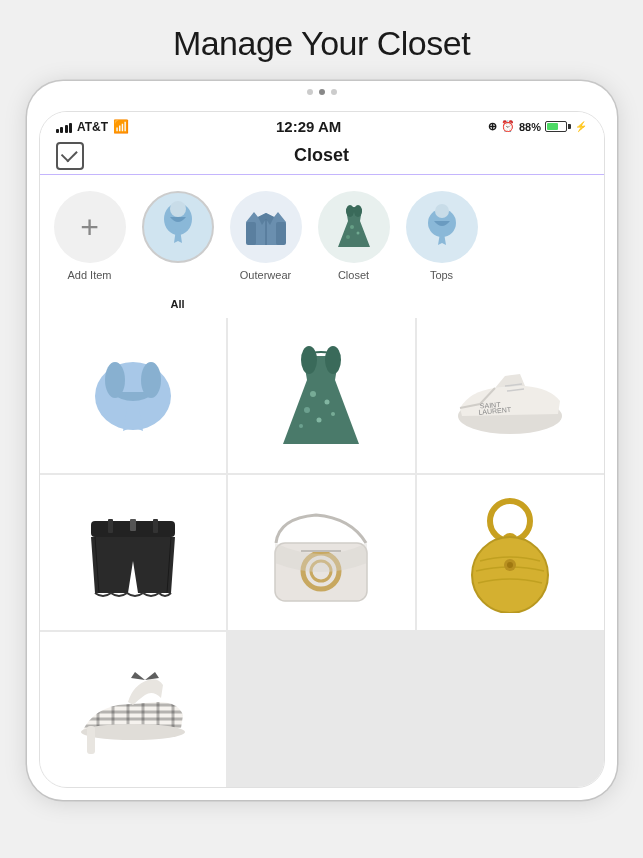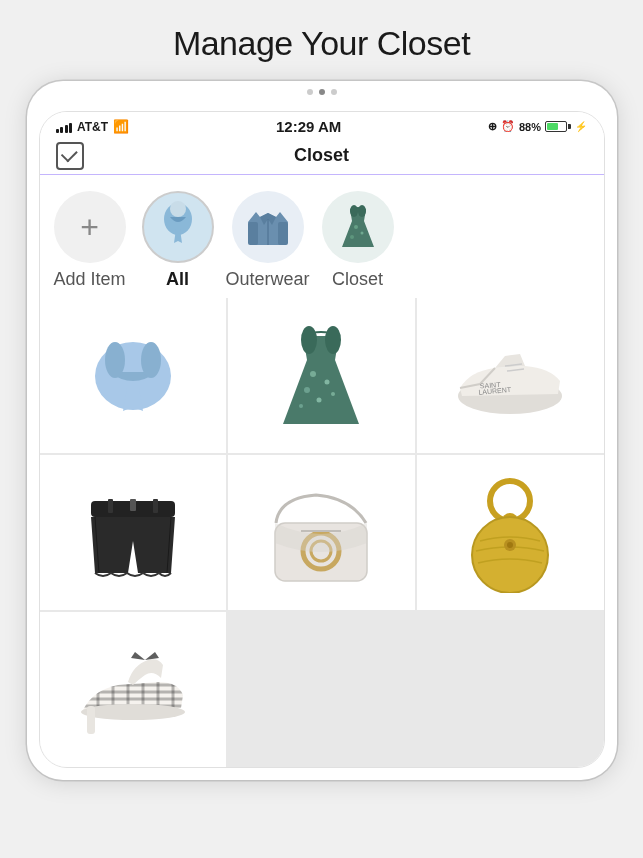--- a/index.html
+++ b/index.html
@@ -176,27 +176,28 @@
     }
     .add-circle {
       background: #f0f0f0;
     }
     .plus-icon {
       font-size: 32px;
       color: #888;
       line-height: 1;
     }
     .category-label {
-      font-size: 18px;
+      font-size: 11px;
       color: #555;
       text-align: right;
     }
     .category-label.bold {
       font-weight: 700;
       color: #1a1a1a;
+      margin-top: 29px;
     }
     
     .grid {
       display: grid;
       grid-template-columns: 1fr 1fr 1fr;
       gap: 2px;
       background: #e8e8e8;
     }
     .grid-cell {
       background: #fff;
@@ -318,20 +319,32 @@
               <ellipse cx="34" cy="14" rx="4" ry="6" fill="#3a6a5a"></ellipse>
 
               <circle cx="28" cy="30" r="2" fill="#7ab89a" opacity="0.6"></circle>
               <circle cx="34" cy="36" r="1.5" fill="#8ac8aa" opacity="0.6"></circle>
               <circle cx="24" cy="40" r="2" fill="#6aa88a" opacity="0.6"></circle>
             </svg>
           </div>
           <span class="category-label">Closet</span>
         </div>
 
+        <div class="category-item">
+          <div class="category-circle" style="background:#d8e8f2;">
+            <svg width="60" height="60" viewBox="0 0 60 60">
+
+              <ellipse cx="30" cy="26" rx="14" ry="14" fill="#8ab8d8"></ellipse>
+              <path d="M22 24 Q30 34 38 24" fill="#6a9bc0"></path>
+              <path d="M28 36 L26 48 L30 46 L34 48 L32 36" fill="#8ab8d8"></path>
+              <circle cx="30" cy="14" r="7" fill="#c8dce8"></circle>
+            </svg>
+          </div>
+          <span class="category-label">Tops</span>
+        </div>
 
       </div>
 
       <div class="grid">
 
         <div class="grid-cell">
           <svg viewBox="0 0 120 120" width="120" height="120">
             <ellipse cx="60" cy="60" rx="38" ry="34" fill="#a8c8e8"></ellipse>
             <path d="M36 56 Q60 74 84 56" fill="#88b0d0"></path>
             <path d="M54 72 L50 95 L60 91 L70 95 L66 72" fill="#a8c8e8"></path>

